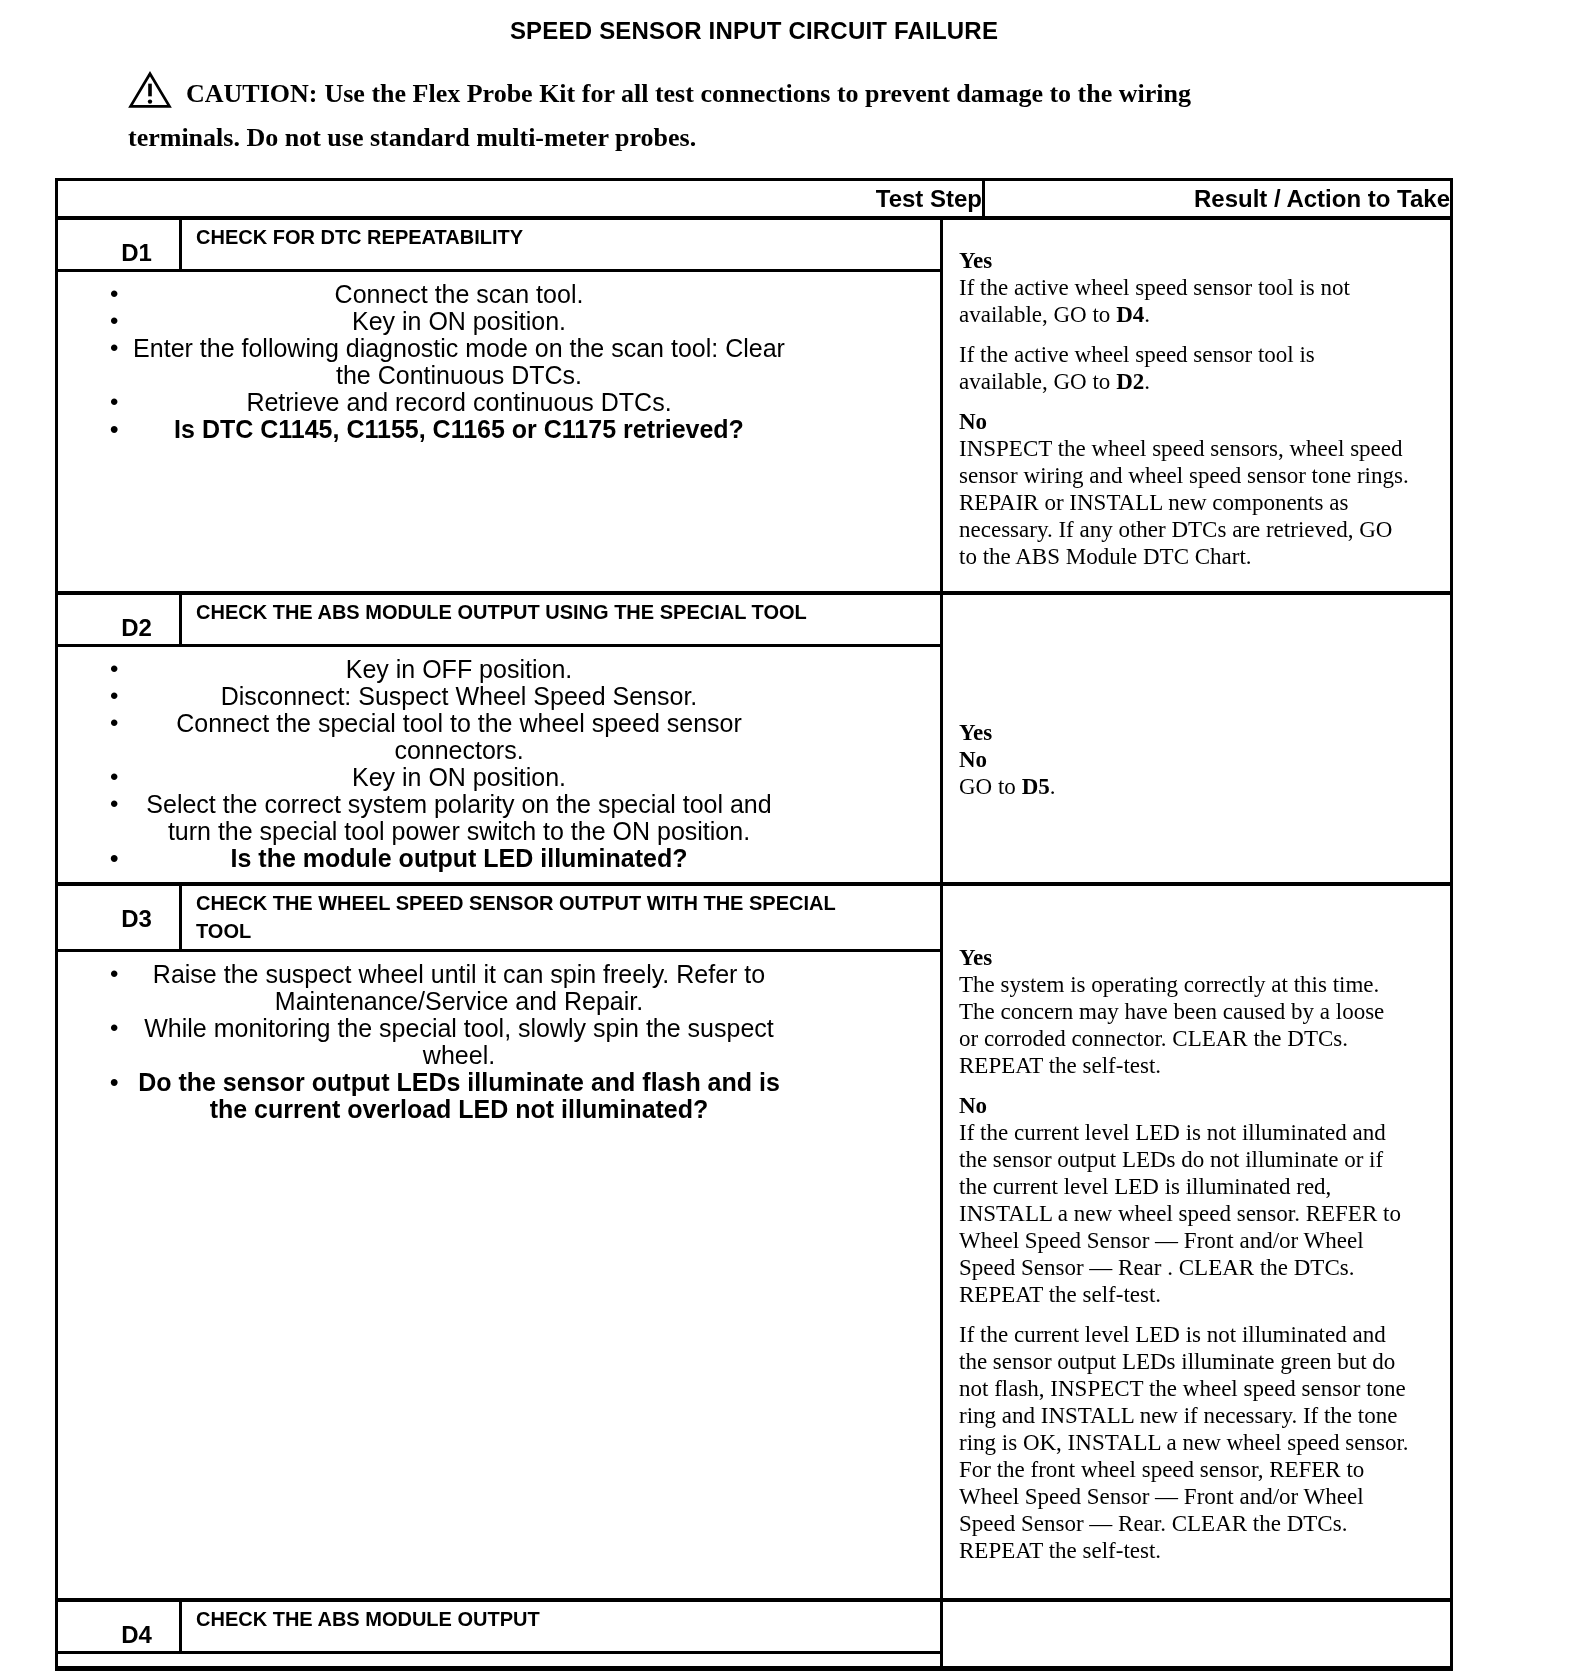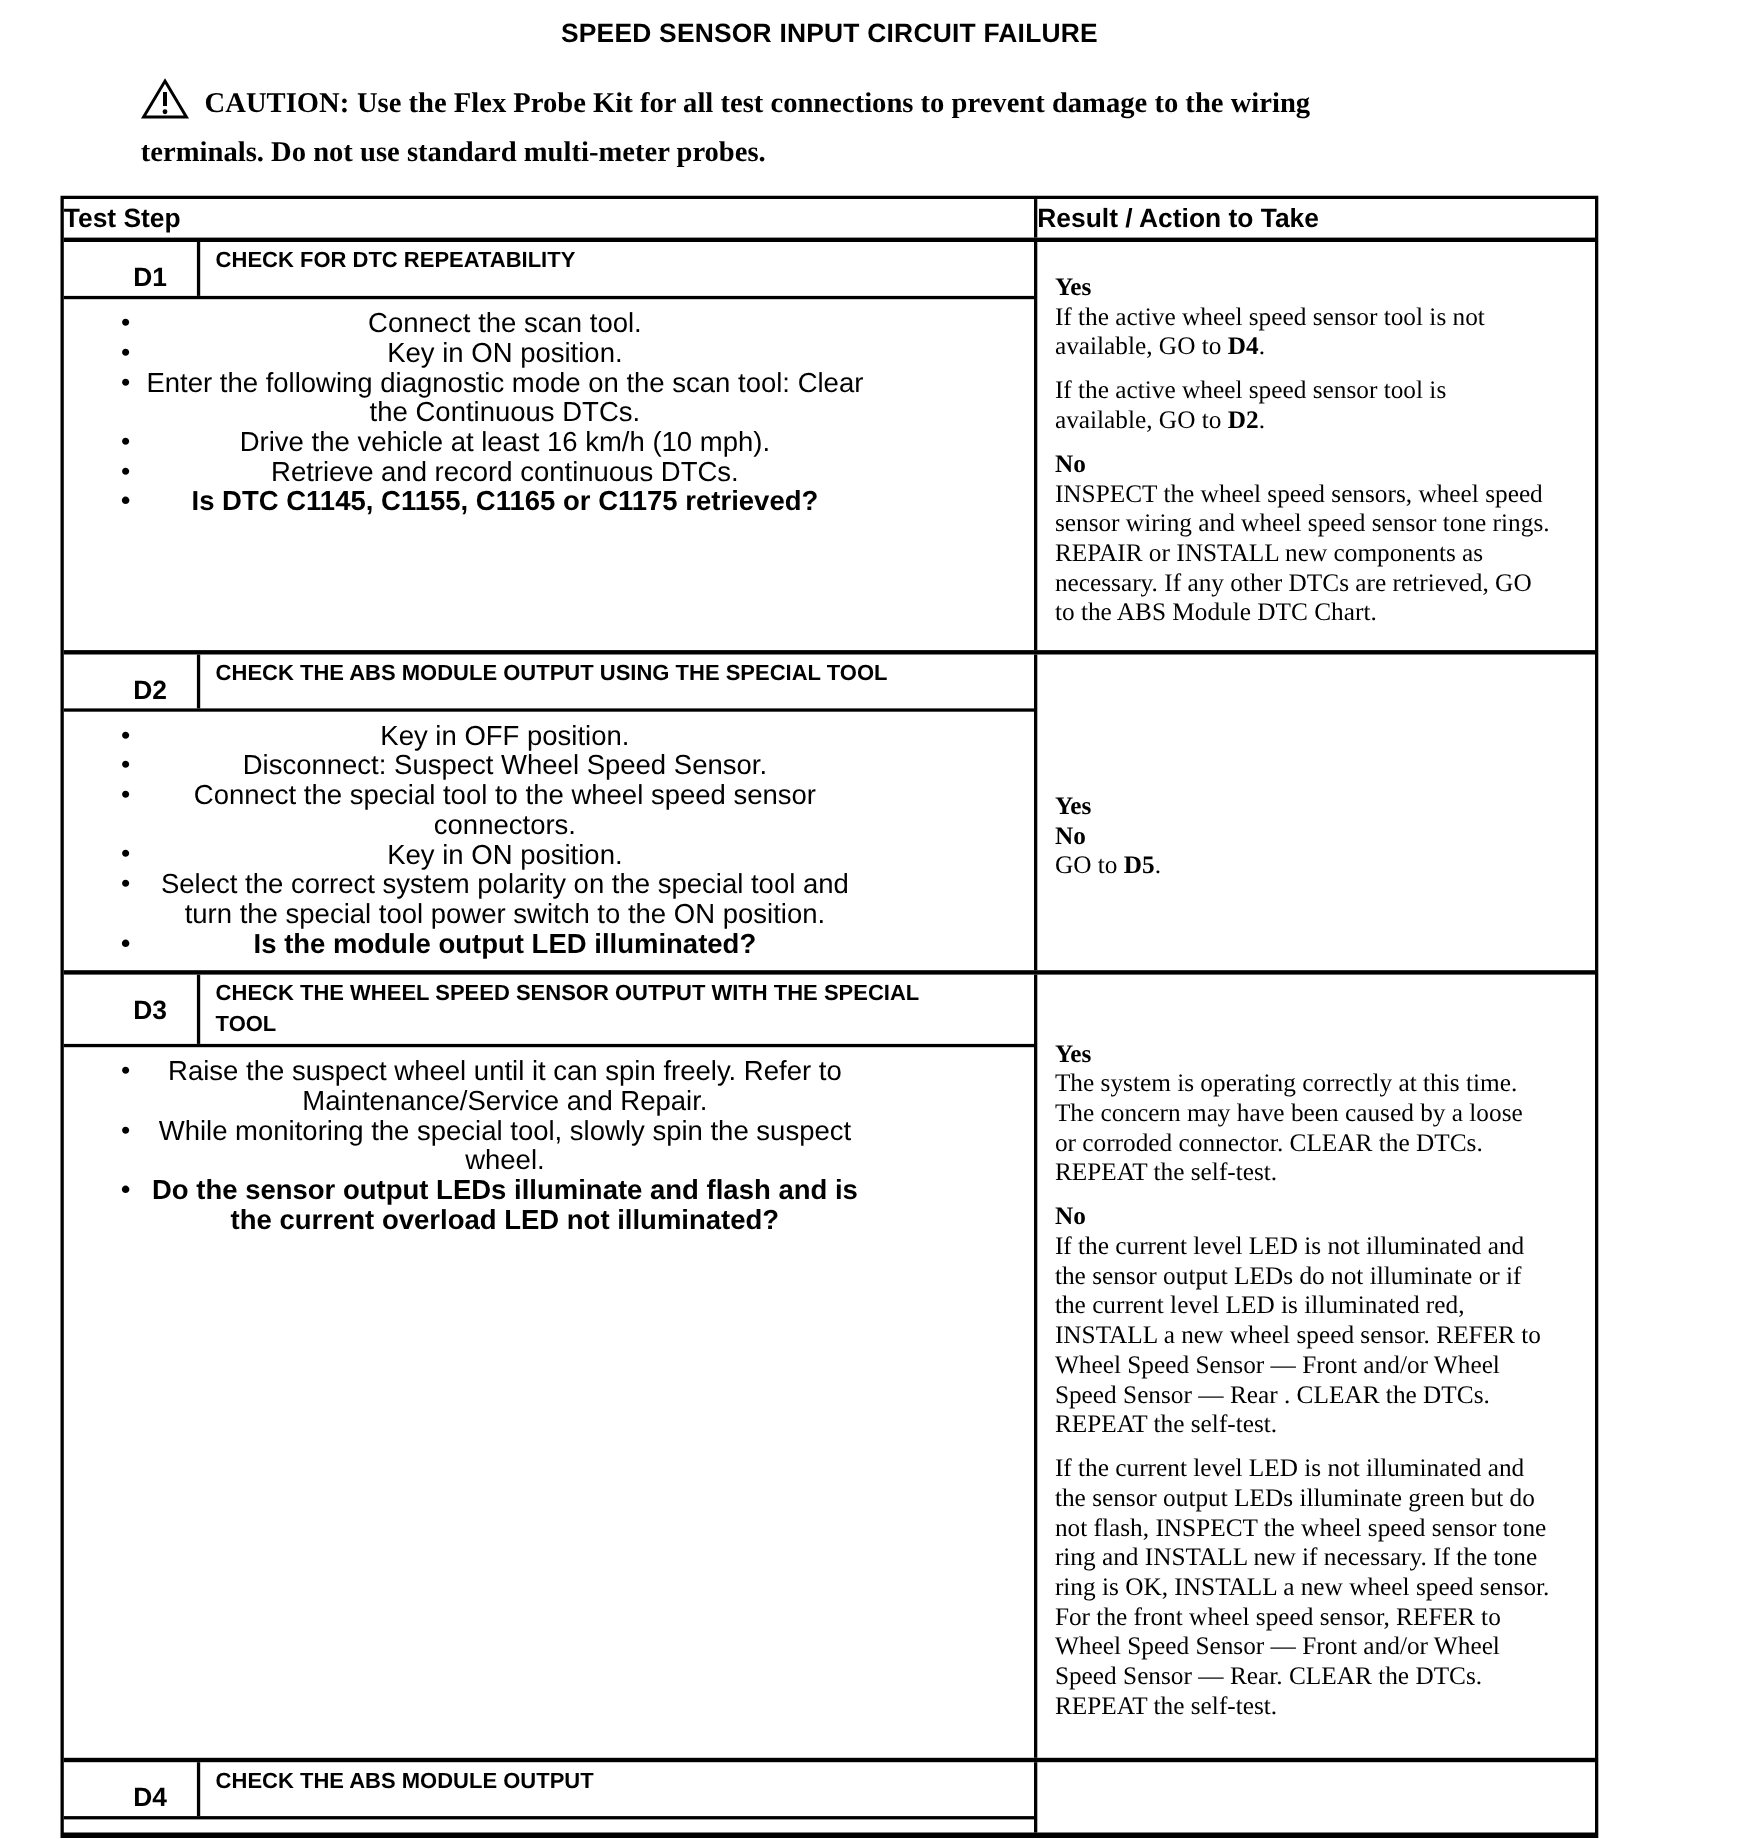--- a/index.html
+++ b/index.html
@@ -40,22 +40,23 @@
   .ptable {
     margin: 18px 0 0 55px;
     width: 1398px;
     border: 3px solid #000;
     border-bottom-width: 5px;
   }
   .thead { display: flex; border-bottom: 4px solid #000; }
   .th {
     font-weight: bold;
     font-size: 24px;
-    text-align: left;
+    text-align: right;
     padding: 4px 0 3px;
+    margin-left: 42px;
   }
   .th-left  { width: 885px; border-right: 3px solid #000; }
   .th-right { flex: 1; }
 
   .block { display: flex; }
   .block + .block { border-top: 4px solid #000; }
   .block-left {
     width: 885px;
     border-right: 3px solid #000;
     display: flex;
@@ -144,21 +145,20 @@
       <div class="block step-D1">
         <div class="block-left">
           <div class="step-head">
             <div class="step-id">D1</div>
             <div class="step-title">CHECK FOR DTC REPEATABILITY</div>
           </div>
           <ul class="bullets">
             <li class="">Connect the scan tool.</li>
             <li class="">Key in ON position.</li>
             <li class="">Enter the following diagnostic mode on the scan tool: Clear the Continuous DTCs.</li>
-            <li class="">Drive the vehicle at least 16 km/h (10 mph).</li>
             <li class="">Retrieve and record continuous DTCs.</li>
             <li class="bold">Is DTC C1145, C1155, C1165 or C1175 retrieved?</li>
           </ul>
         </div>
         <div class="result-cell pad-D1">
           <div class="verdict">Yes</div>
           <p>If the active wheel speed sensor tool is not available, GO to <b>D4</b>.</p>
           <p>If the active wheel speed sensor tool is available, GO to <b>D2</b>.</p>
           <div class="verdict">No</div>
           <p>INSPECT the wheel speed sensors, wheel speed sensor wiring and wheel speed sensor tone rings. REPAIR or INSTALL new components as necessary. If any other DTCs are retrieved, GO to the ABS Module DTC Chart.</p>

